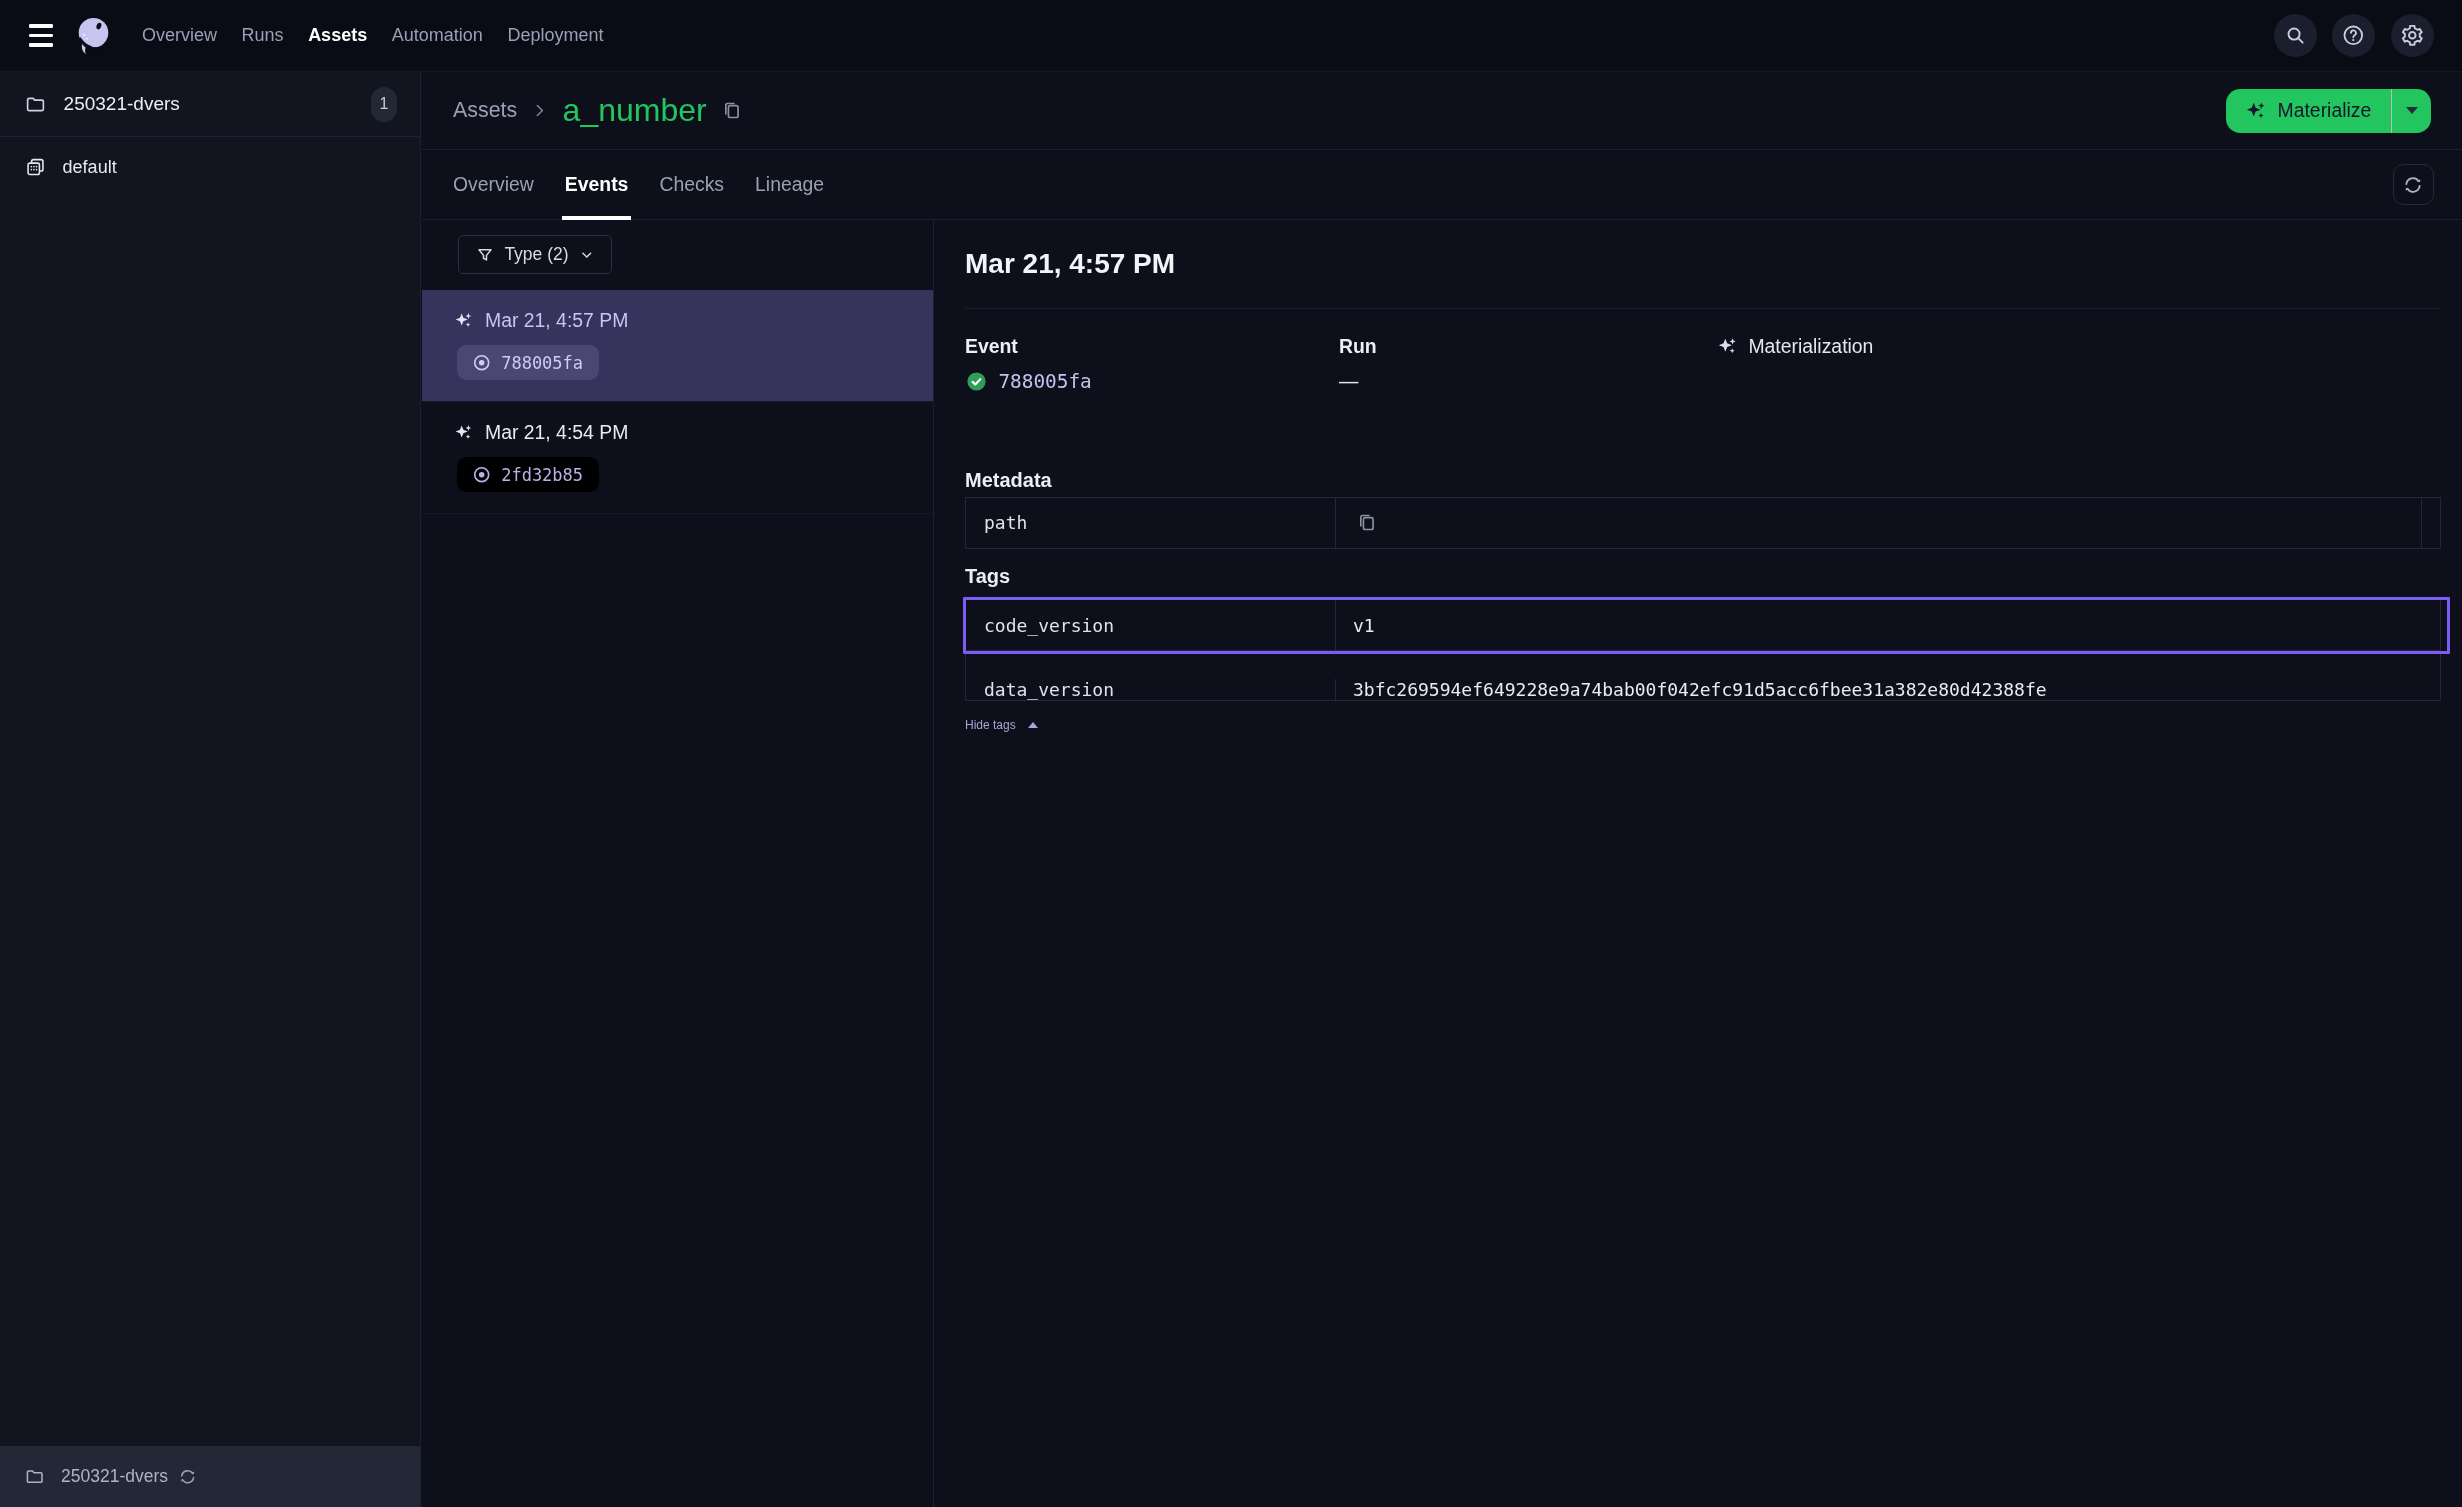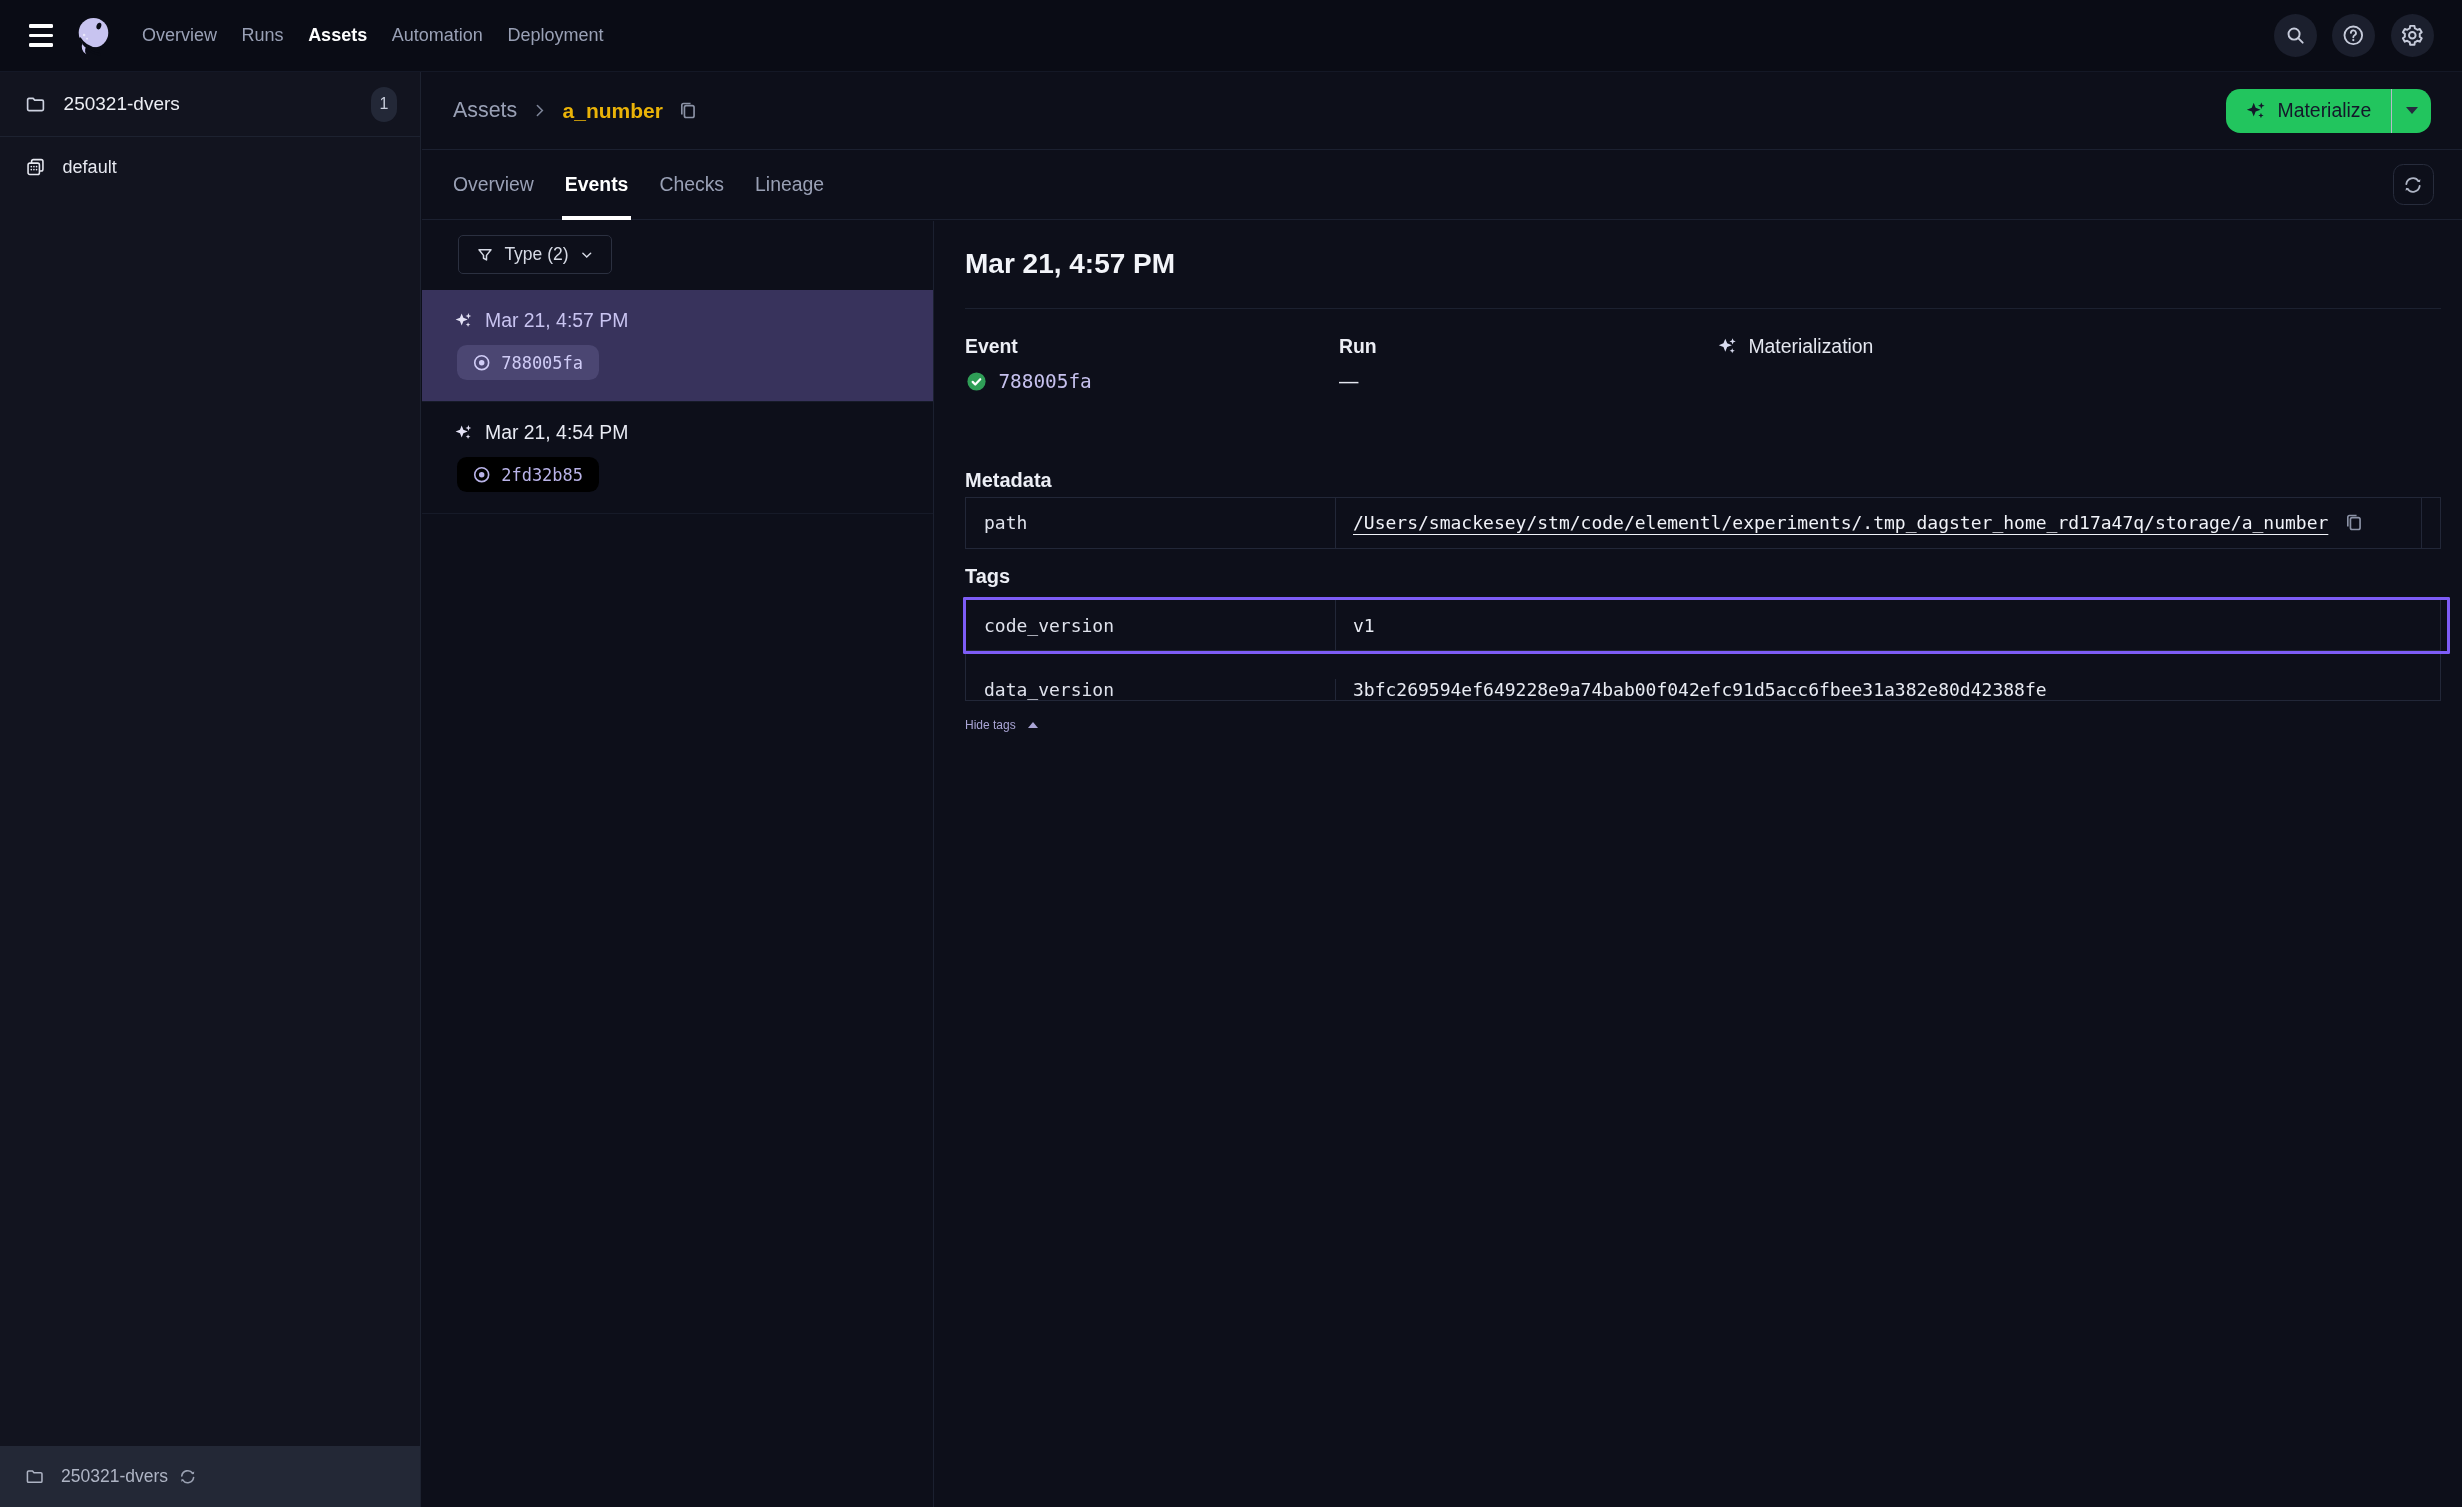--- a/index.html
+++ b/index.html
@@ -57,21 +57,21 @@
 
   
   #main { position:absolute; top:72px; left:422px; right:0; bottom:0; background:#0d0f1a; }
 
   .breadcrumb-row {
     height:78px; display:flex; align-items:center; padding:0 31px;
     border-bottom:1.3px solid #1b2030;
   }
   .crumb-root { font-size:21.4px; color:#99a0b5; cursor:pointer; }
   .crumb-chev { margin:0 14.2px; color:#7d8498; }
-  .crumb-current { font-size:21px; font-weight:700; color:#eab308; }
+  .crumb-current { font-size:32px; font-weight:400; color:#22c55e; }
   .copy-btn { margin-left:14.2px; color:#8b92a6; cursor:pointer; }
 
   .materialize-btn {
     margin-left:auto; height:44px; border-radius:14.2px; background:#22c55e;
     display:flex; align-items:center; color:#14172a; overflow:hidden; cursor:pointer;
   }
   .materialize-main { display:flex; align-items:center; gap:10.4px; padding:0 19.4px; font-size:19.4px; font-weight:500; }
   .materialize-sep { width:1.3px; height:44px; background:#b6bac9; }
   .materialize-caret { width:39px; height:44px; display:flex; align-items:center; justify-content:center; }
   .caret-down { width:0; height:0; border-left:6.5px solid transparent; border-right:6.5px solid transparent; border-top:7.8px solid #272b3f; }
@@ -384,21 +384,20 @@
         </div>
         <div class="col-value">
           <span>—</span>
         </div>
       </div>
 
       <div class="section-heading">Metadata</div>
       <div class="meta-table">
         <div class="meta-key mono">path</div>
         <div class="meta-value">
-          <span class="mono path-link">/Users/smackesey/stm/code/elementl/experiments/.tmp_dagster_home_rd17a47q/storage/a_number</span>
           <span class="copy-btn" style="margin-left:2.6px">
             <svg viewBox="0 0 24 24" width="21" height="21" fill="none" stroke="#8b92a6" stroke-width="1.9" stroke-linejoin="round">
               <rect x="8.5" y="6.5" width="11" height="13.5" rx="2"></rect>
               <path d="M5.5 16.5 V6 a2 2 0 0 1 2 -2 h8"></path>
             </svg>
           </span>
         </div>
         <div class="meta-end"></div>
       </div>
 

